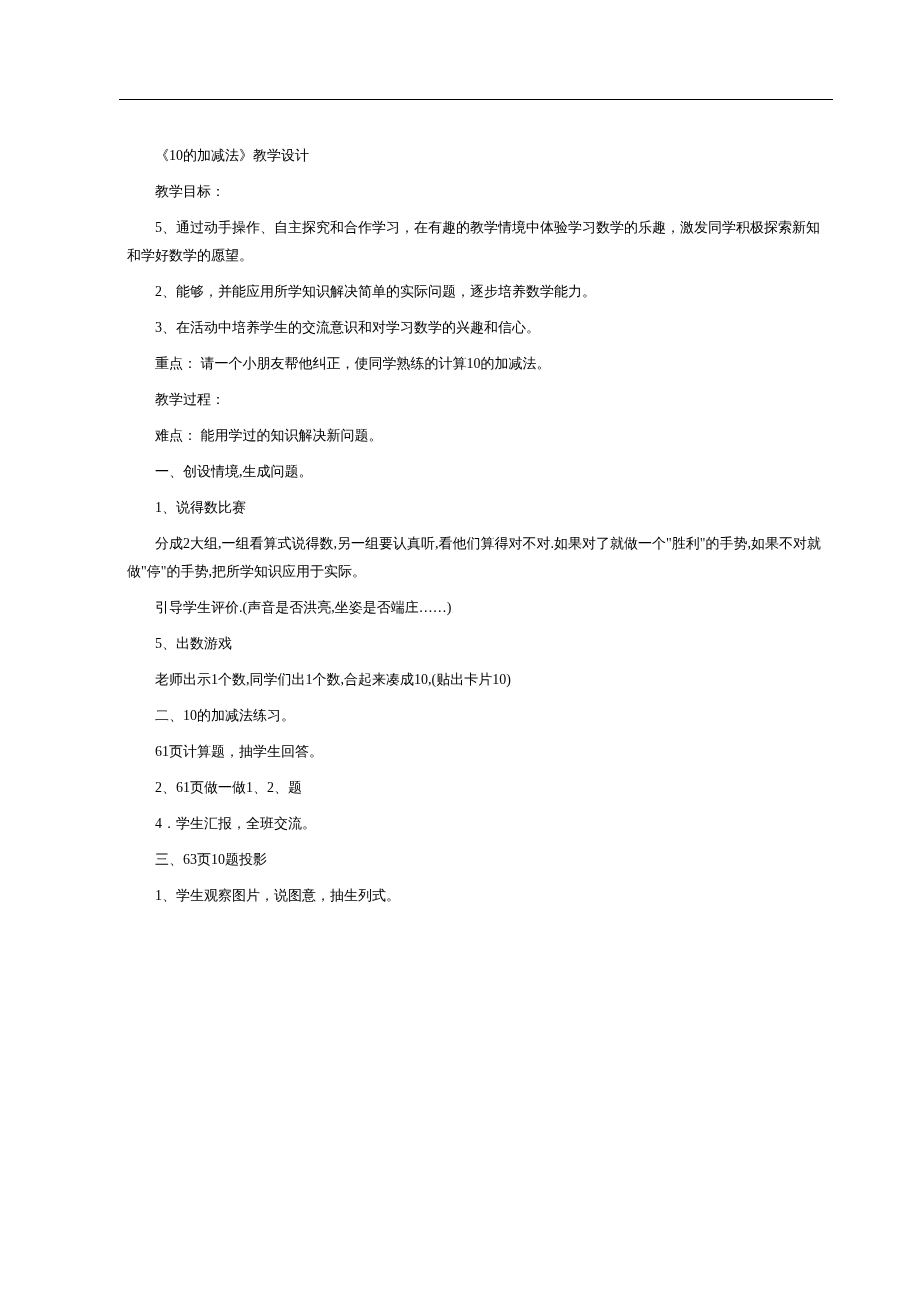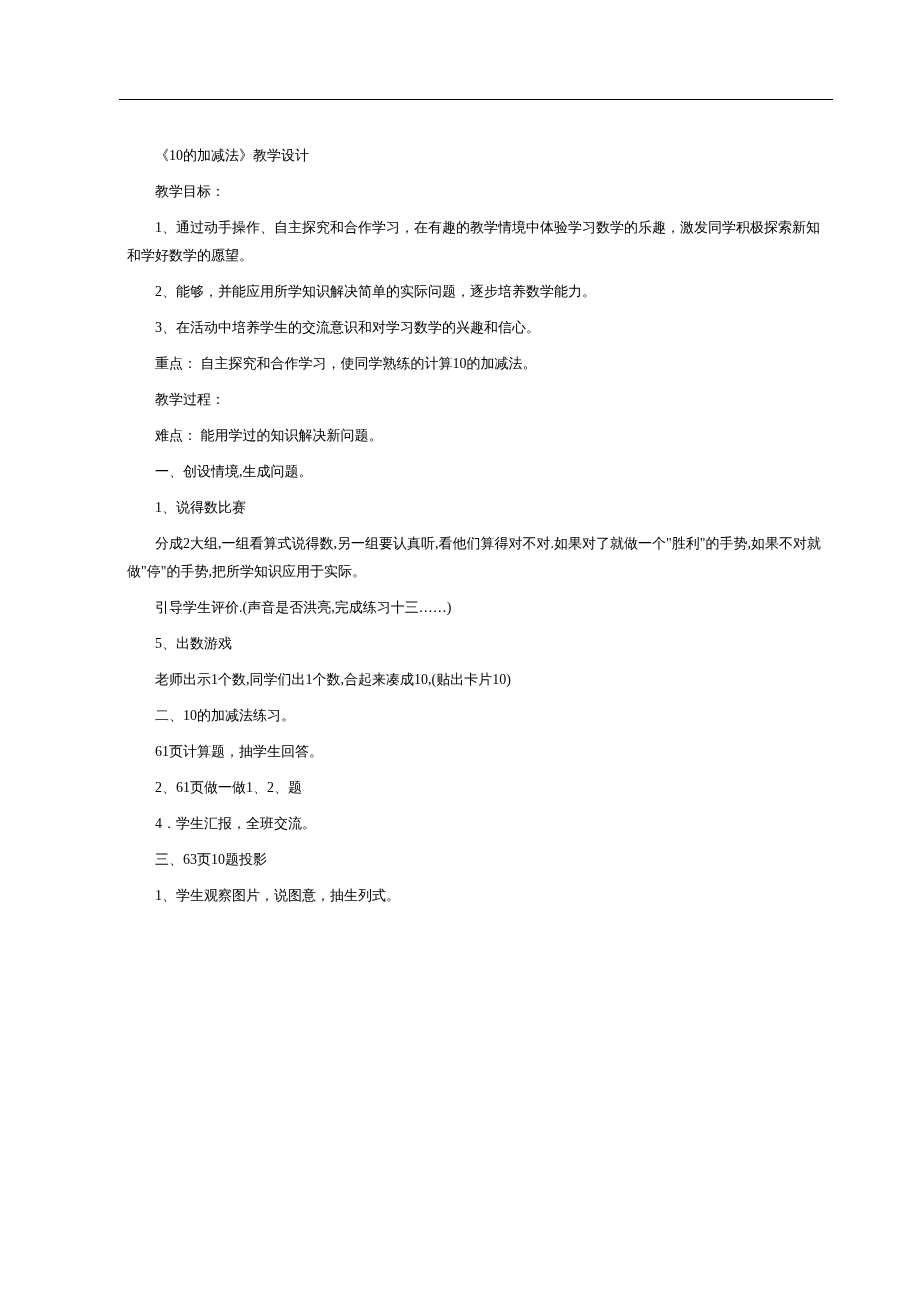--- a/index.html
+++ b/index.html
@@ -30,30 +30,30 @@
     }
   </style>
 </head>
 <body>
 
 <hr class="hr-line">
 
 <div>
   <span class="line indent">《10的加减法》教学设计</span>
   <span class="line indent">教学目标：</span>
-  <span class="line indent">1、通过动手操作、自主探究和合作学习，在有趣的教学情境中体验学习数学的乐趣，激发同学积极探索新知和学好数学的愿望。</span>
+  <span class="line indent">5、通过动手操作、自主探究和合作学习，在有趣的教学情境中体验学习数学的乐趣，激发同学积极探索新知和学好数学的愿望。</span>
   <span class="line indent">2、能够，并能应用所学知识解决简单的实际问题，逐步培养数学能力。</span>
   <span class="line indent">3、在活动中培养学生的交流意识和对学习数学的兴趣和信心。</span>
-  <span class="line indent">重点：  自主探究和合作学习，使同学熟练的计算10的加减法。</span>
+  <span class="line indent">重点：  请一个小朋友帮他纠正，使同学熟练的计算10的加减法。</span>
   <span class="line indent">教学过程：</span>
   <span class="line indent">难点：  能用学过的知识解决新问题。</span>
   <span class="line indent">一、创设情境,生成问题。</span>
   <span class="line indent">1、说得数比赛</span>
   <span class="line indent">分成2大组,一组看算式说得数,另一组要认真听,看他们算得对不对.如果对了就做一个"胜利"的手势,如果不对就做"停"的手势,把所学知识应用于实际。</span>
-  <span class="line indent">引导学生评价.(声音是否洪亮,完成练习十三……)</span>
+  <span class="line indent">引导学生评价.(声音是否洪亮,坐姿是否端庄……)</span>
   <span class="line indent">5、出数游戏</span>
   <span class="line indent">老师出示1个数,同学们出1个数,合起来凑成10,(贴出卡片10)</span>
   <span class="line indent">二、10的加减法练习。</span>
   <span class="line indent">61页计算题，抽学生回答。</span>
   <span class="line indent">2、61页做一做1、2、题</span>
   <span class="line indent">4．学生汇报，全班交流。</span>
   <span class="line indent">三、63页10题投影</span>
   <span class="line indent">1、学生观察图片，说图意，抽生列式。</span>
 </div>
 

